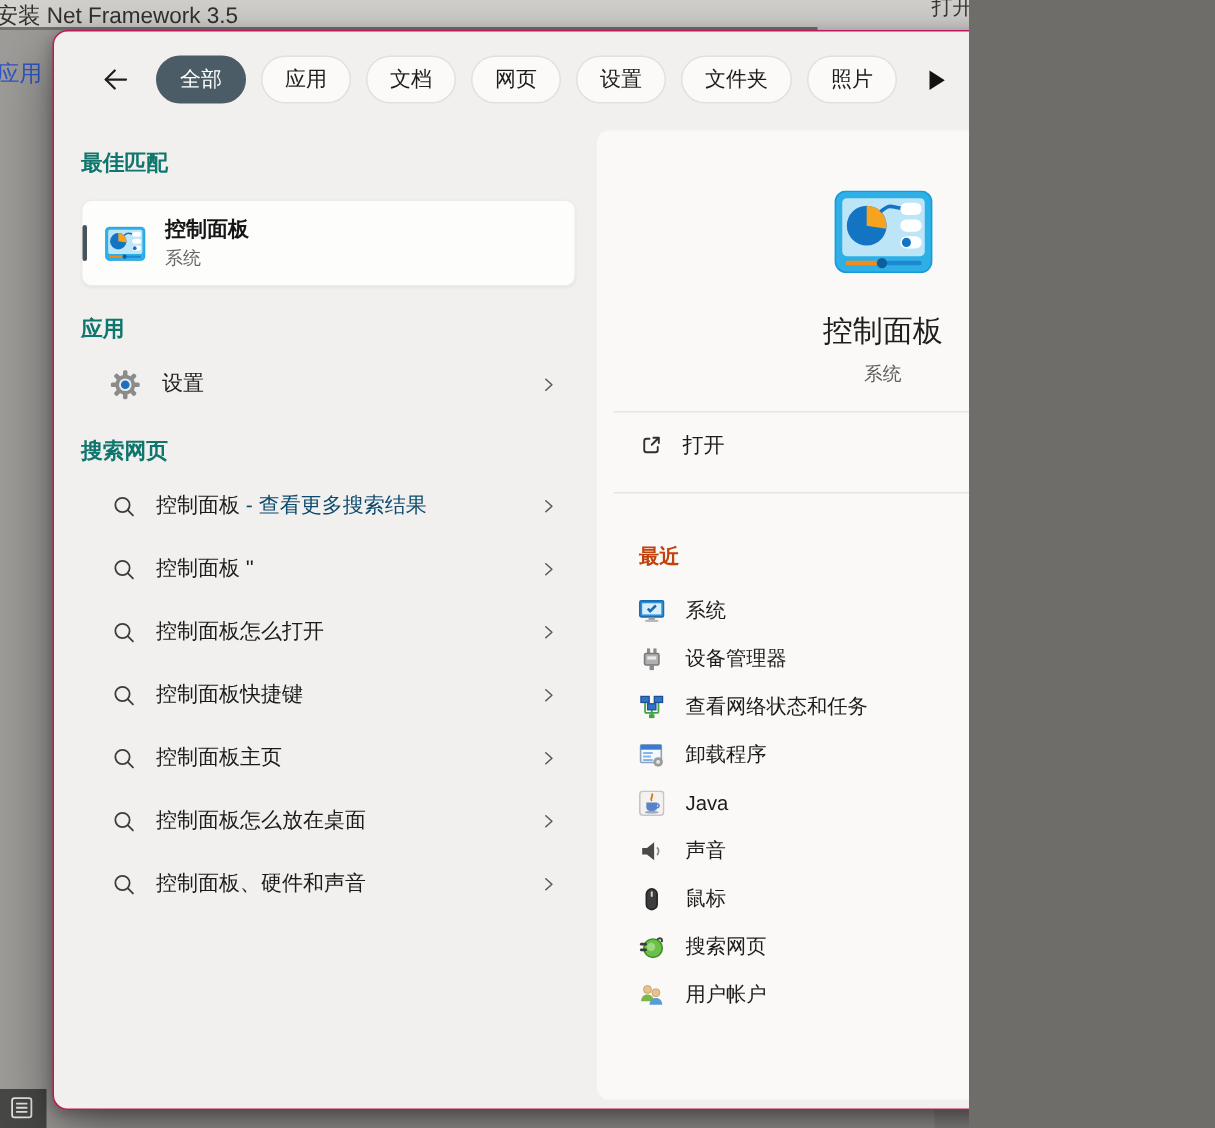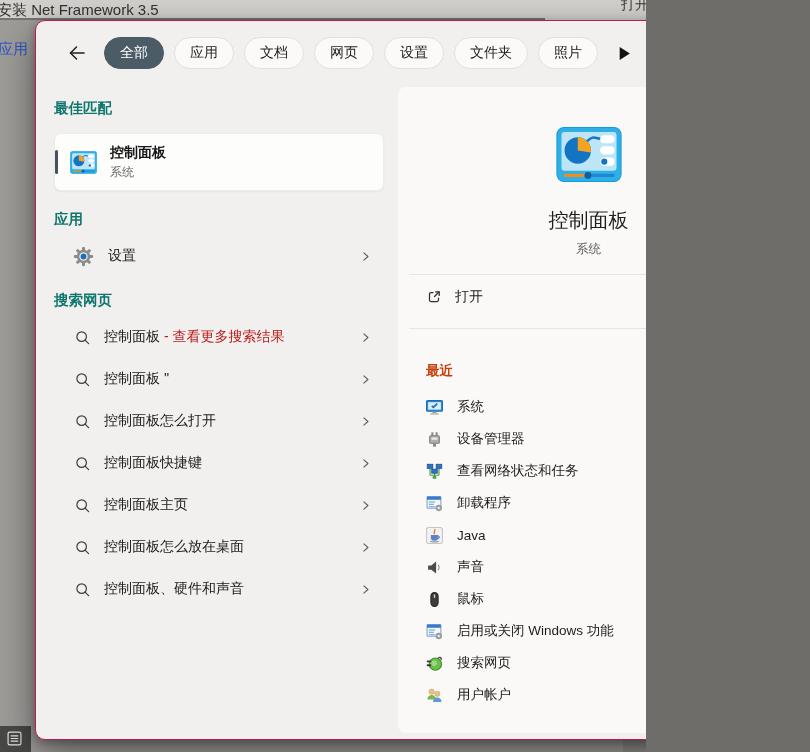--- a/index.html
+++ b/index.html
@@ -58,21 +58,21 @@
   .bm-sub { font-size:12px; color:#676767; margin-top:2px; }
   .h-apps { margin-top:19px; }
   .app-row { display:flex; align-items:center; height:34px; margin-top:10px; cursor:pointer; border-radius:5px; }
   .app-ic { width:21px; height:21px; margin-left:19px; flex:none; }
   .app-label { font-size:14px; color:#1b1b1b; margin-left:14px; }
   .h-web { margin-top:18px; }
   .web-list { margin-top:6px; }
   .web-row { display:flex; align-items:center; height:42px; cursor:pointer; border-radius:5px; }
   .s-ic { width:17px; height:17px; margin-left:20px; flex:none; }
   .w-text { margin-left:13px; font-size:14px; color:#1b1b1b; white-space:nowrap; overflow:hidden; }
-  .w-suffix { color:#b91c1c; }
+  .w-suffix { color:#0c4a6e; }
   .chev { width:13px; height:13px; margin-left:auto; margin-right:12px; flex:none; }
 
   
   .right-card {
     position:absolute; left:362px; top:66px; width:381px; height:646px;
     background:#faf9f7; border-radius:8px;
   }
   .big-ic { width:66px; height:55px; margin:40px auto 0; }
   .r-title { margin-top:25px; text-align:center; font-size:20px; color:#1e1e1e; }
   .r-sub { margin-top:7px; text-align:center; font-size:12.5px; color:#5d5d5d; }
@@ -423,34 +423,20 @@
               <svg viewBox="0 0 16 16">
                 <rect x="4.6" y="1.5" width="6.8" height="13" rx="3.4" fill="#3d3d3d" stroke="#242424"></rect>
                 <rect x="7.4" y="3" width="1.2" height="3.6" rx="0.6" fill="#d2d2d2"></rect>
               </svg>
             </span>
             <span class="r-label">鼠标</span>
           </div>
           <div class="recent-row">
             <span class="r-ic ic">
               <svg viewBox="0 0 16 16">
-                <rect x="1" y="1.5" width="13" height="11" rx="0.8" fill="#f5f8fb" stroke="#8aa4c0"></rect>
-                <rect x="1" y="1.5" width="13" height="3" fill="#3a7bd0"></rect>
-                <rect x="2.6" y="6" width="6" height="1.2" fill="#7fb2e8"></rect>
-                <rect x="2.6" y="8.2" width="4.8" height="1.2" fill="#7fb2e8"></rect>
-                <rect x="2.6" y="10.4" width="6" height="1.2" fill="#7fb2e8"></rect>
-                <circle cx="12" cy="12.2" r="3" fill="#9c9c9c"></circle>
-                <circle cx="12" cy="12.2" r="1.2" fill="#e8e8e8"></circle>
-              </svg>
-            </span>
-            <span class="r-label">启用或关闭 Windows 功能</span>
-          </div>
-          <div class="recent-row">
-            <span class="r-ic ic">
-              <svg viewBox="0 0 16 16">
                 <circle cx="8.8" cy="8.6" r="5.8" fill="#6cc04a" stroke="#3f8f28"></circle>
                 <circle cx="7.6" cy="7.8" r="2.6" fill="#9bd982"></circle>
                 <rect x="0.6" y="5.2" width="4.4" height="1.7" rx="0.85" fill="#3a3a3a"></rect>
                 <rect x="0.6" y="8.8" width="4.4" height="1.7" rx="0.85" fill="#3a3a3a"></rect>
                 <path d="M11.4 3.2 C13.2 1.4 15 2.6 14.2 4.8" stroke="#3a3a3a" stroke-width="1.2" fill="none"></path>
               </svg>
             </span>
             <span class="r-label">搜索网页</span>
           </div>
           <div class="recent-row">

